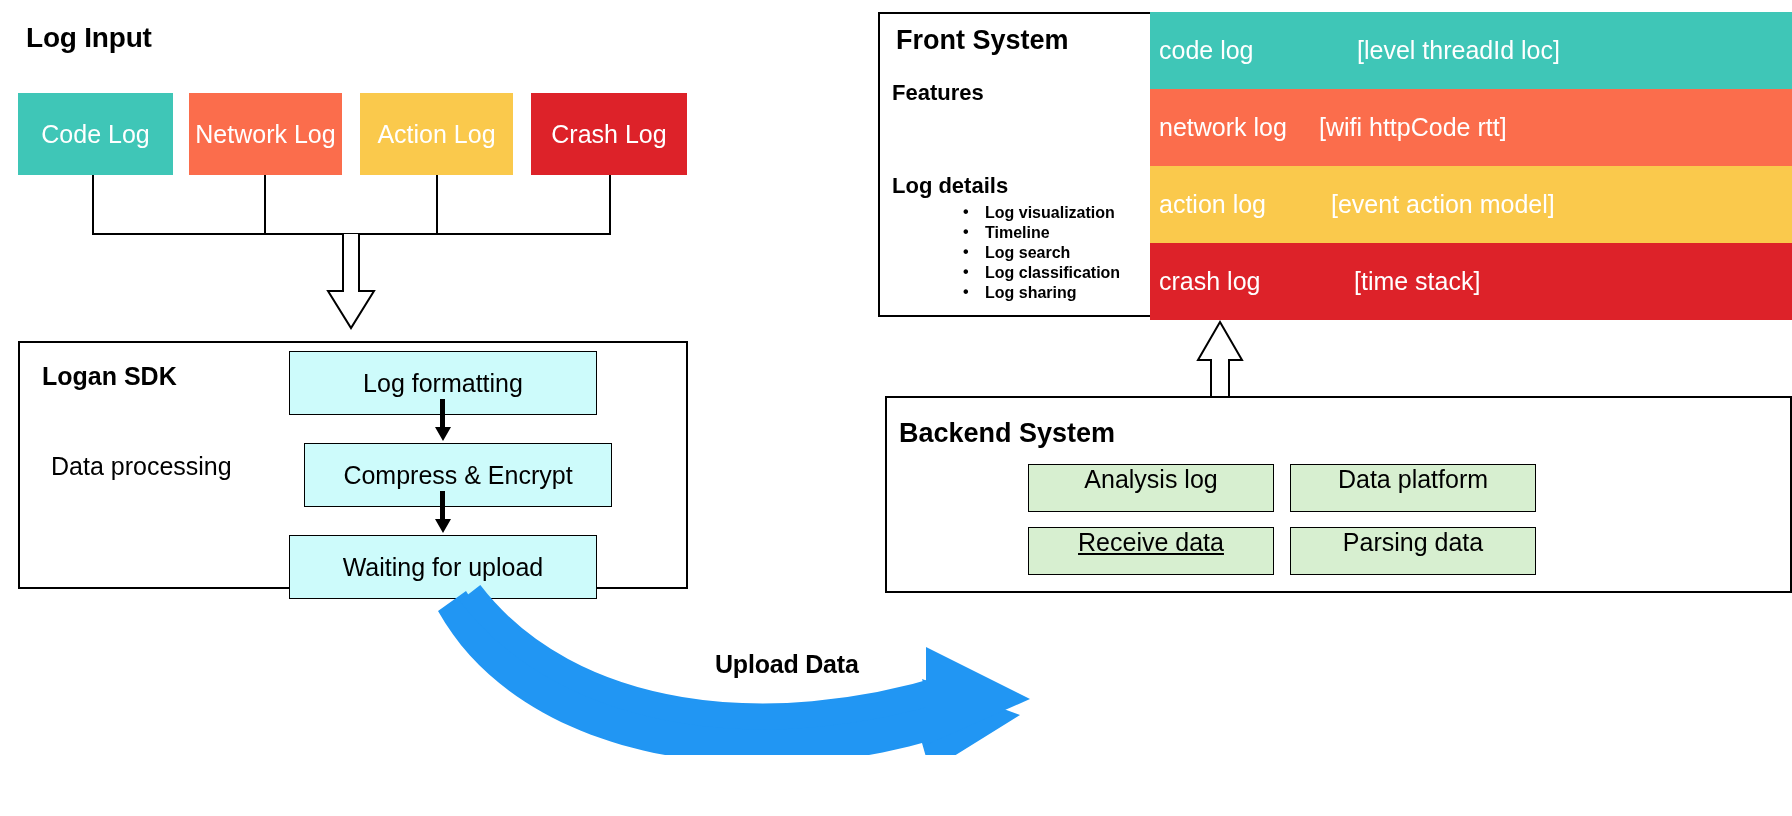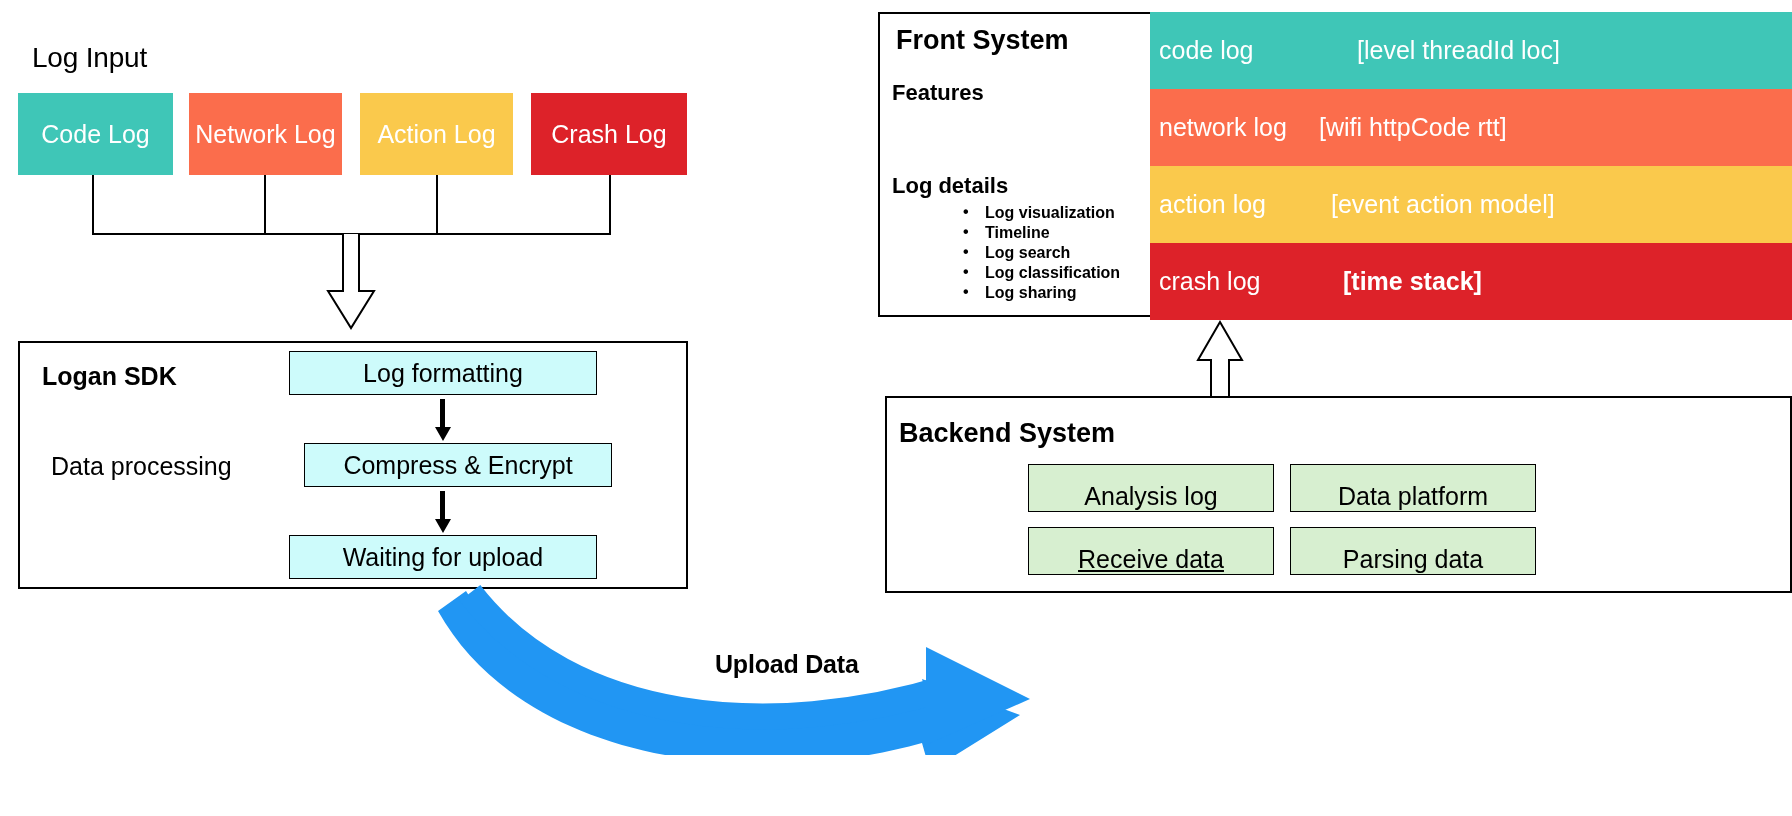--- a/index.html
+++ b/index.html
@@ -18,25 +18,24 @@
   .stage {
     position: absolute;
     left: 0; top: 0;
     width: 1792px;
     height: 816px;
   }
   .abs { position: absolute; }
 
   
   #log-input-title {
-    left: 32px; top: 22px;
+    left: 26px; top: 22px;
     font-size: 28px;
-    font-weight: normal;
+    font-weight: bold;
     letter-spacing: -0.2px;
-    margin-top: 20px;
   }
   .source-box {
     height: 82px;
     display: flex;
     align-items: center;
     justify-content: center;
     color: #ffffff;
     font-size: 25px;
     font-weight: 400;
     white-space: nowrap;
@@ -68,21 +67,21 @@
   }
   #logan-sdk-title {
     left: 42px; top: 362px;
     font-size: 25px; font-weight: bold;
   }
   #logan-sdk-subtitle {
     left: 51px; top: 452px;
     font-size: 25px; font-weight: 400;
   }
   .sdk-step {
-    width: 308px; height: 44px;
+    width: 308px; height: 64px;
     background: #cdfbfb;
     border: 1.5px solid #000;
     box-sizing: border-box;
     display: flex;
     align-items: center;
     justify-content: center;
     font-size: 25px;
     white-space: nowrap;
   }
   #step-format  { left: 289px; top: 351px; }
@@ -145,21 +144,21 @@
   }
   .log-row .lr-name { margin-left: 9px; width: 160px; }
   .log-row .lr-tag  { }
   #log-row-code    { top: 12px;  background: #3fc6b7; }
   #log-row-network { top: 89px;  background: #fb6d4c; }
   #log-row-action  { top: 166px; background: #fac94c; }
   #log-row-crash   { top: 243px; background: #dd2229; }
   #log-row-code .lr-tag    { margin-left: 38px; }
   #log-row-network .lr-tag { margin-left: 0px; }
   #log-row-action .lr-tag  { margin-left: 12px; }
-  #log-row-crash .lr-tag   { margin-left: 24px; font-weight: bold; }
+  #log-row-crash .lr-tag   { margin-left: 35px; }
 
   
   #arrow-up-backend { left: 1196px; top: 320px; width: 48px; height: 82px; }
 
   
   #backend-system-panel {
     left: 885px; top: 396px;
     width: 907px; height: 197px;
     border: 2px solid #000;
     box-sizing: border-box;
@@ -168,21 +167,21 @@
   #backend-system-title {
     left: 899px; top: 418px;
     font-size: 27px; font-weight: bold;
   }
   .be-box {
     width: 246px; height: 48px;
     background: #d7efd0;
     border: 1.5px solid #000;
     box-sizing: border-box;
     display: flex;
-    align-items: flex-end;
+    align-items: flex-start;
     justify-content: center;
     font-size: 25px;
     white-space: nowrap;
   }
   #be-analysis { left: 1028px; top: 464px; }
   #be-platform { left: 1290px; top: 464px; }
   #be-receive  { left: 1028px; top: 527px; text-decoration: underline; }
   #be-parsing  { left: 1290px; top: 527px; }
 
   

